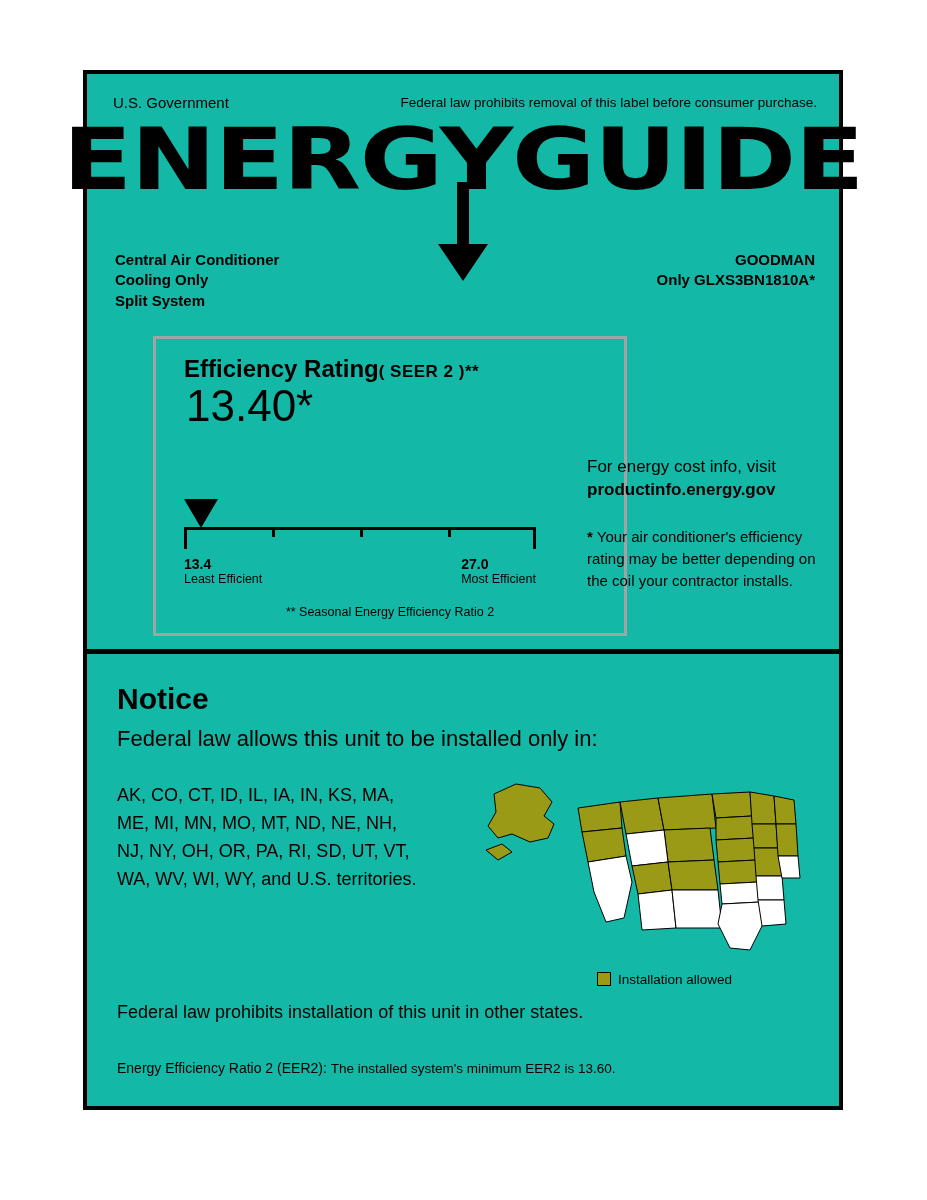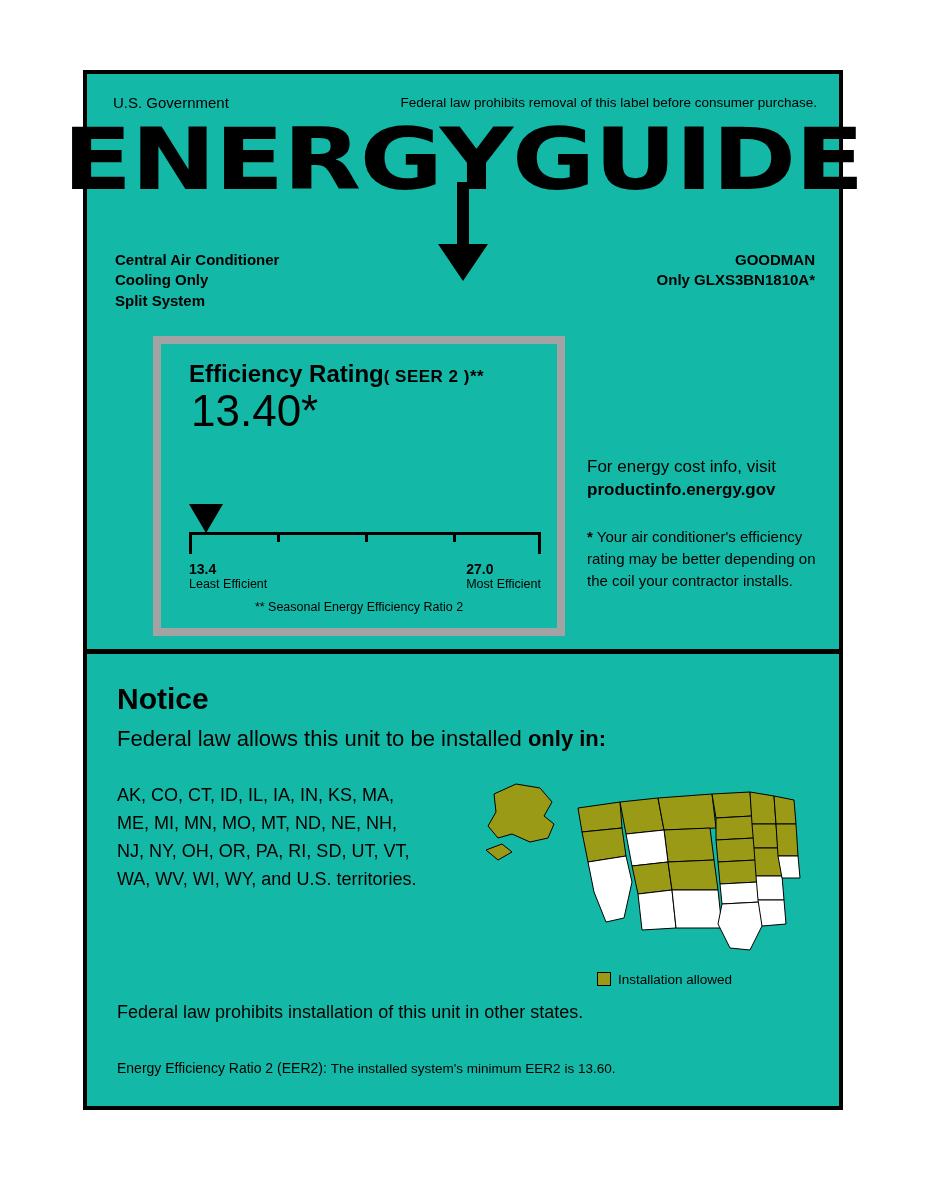--- a/index.html
+++ b/index.html
@@ -89,23 +89,23 @@
     font-size: 15px;
     font-weight: bold;
     line-height: 1.35;
   }
 
   
   .eff-box {
     position: absolute;
     left: 66px;
     top: 262px;
-    width: 412px;
+    width: 474px;
     height: 300px;
-    border: 8px solid #a3a3a3;
+    border: 3px solid #a3a3a3;
     box-sizing: border-box;
   }
   .eff-title {
     margin: 16px 0 0 28px;
     font-size: 24px;
     font-weight: bold;
     white-space: nowrap;
   }
   .eff-title .seer {
     font-size: 17px;
@@ -214,21 +214,21 @@
     top: 28px;
     font-size: 30px;
     font-weight: bold;
   }
   .notice-sub {
     position: absolute;
     left: 30px;
     top: 72px;
     font-size: 22px;
   }
-  .notice-sub b { font-weight: bold; }
+  .notice-sub b { font-weight: normal; }
 
   .state-list {
     position: absolute;
     left: 30px;
     top: 128px;
     width: 380px;
     font-size: 18px;
     line-height: 1.55;
   }
 

